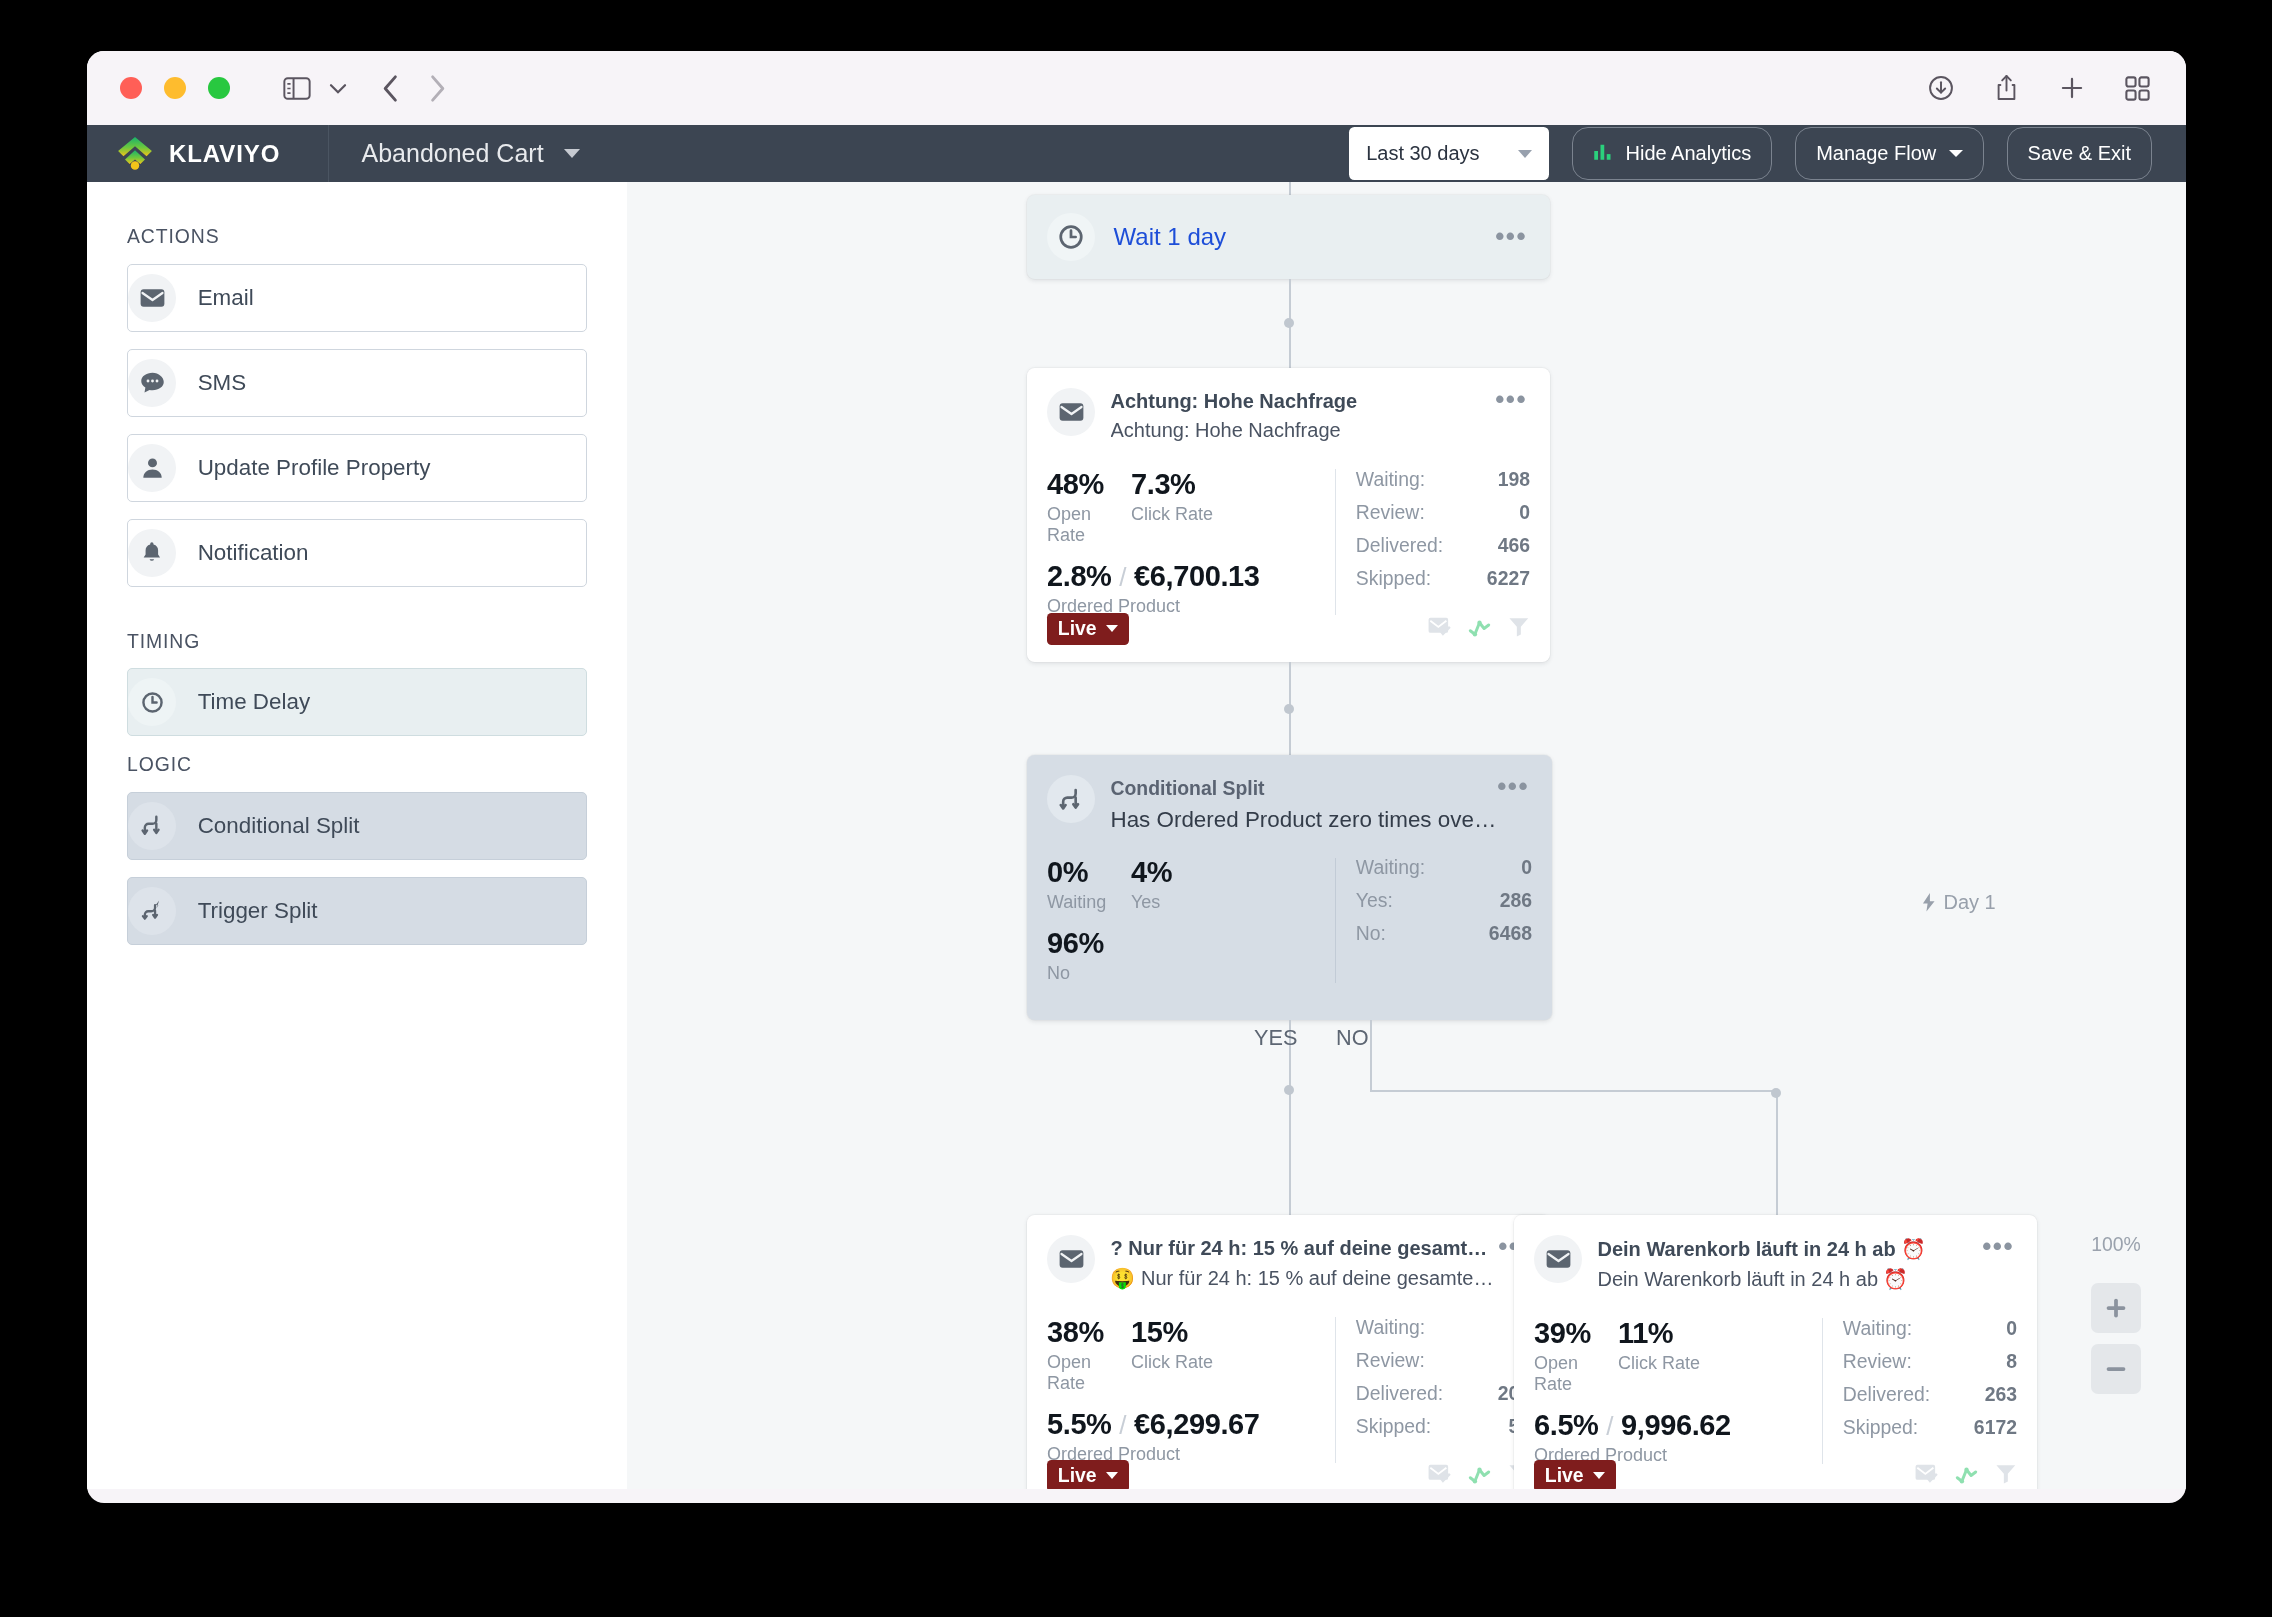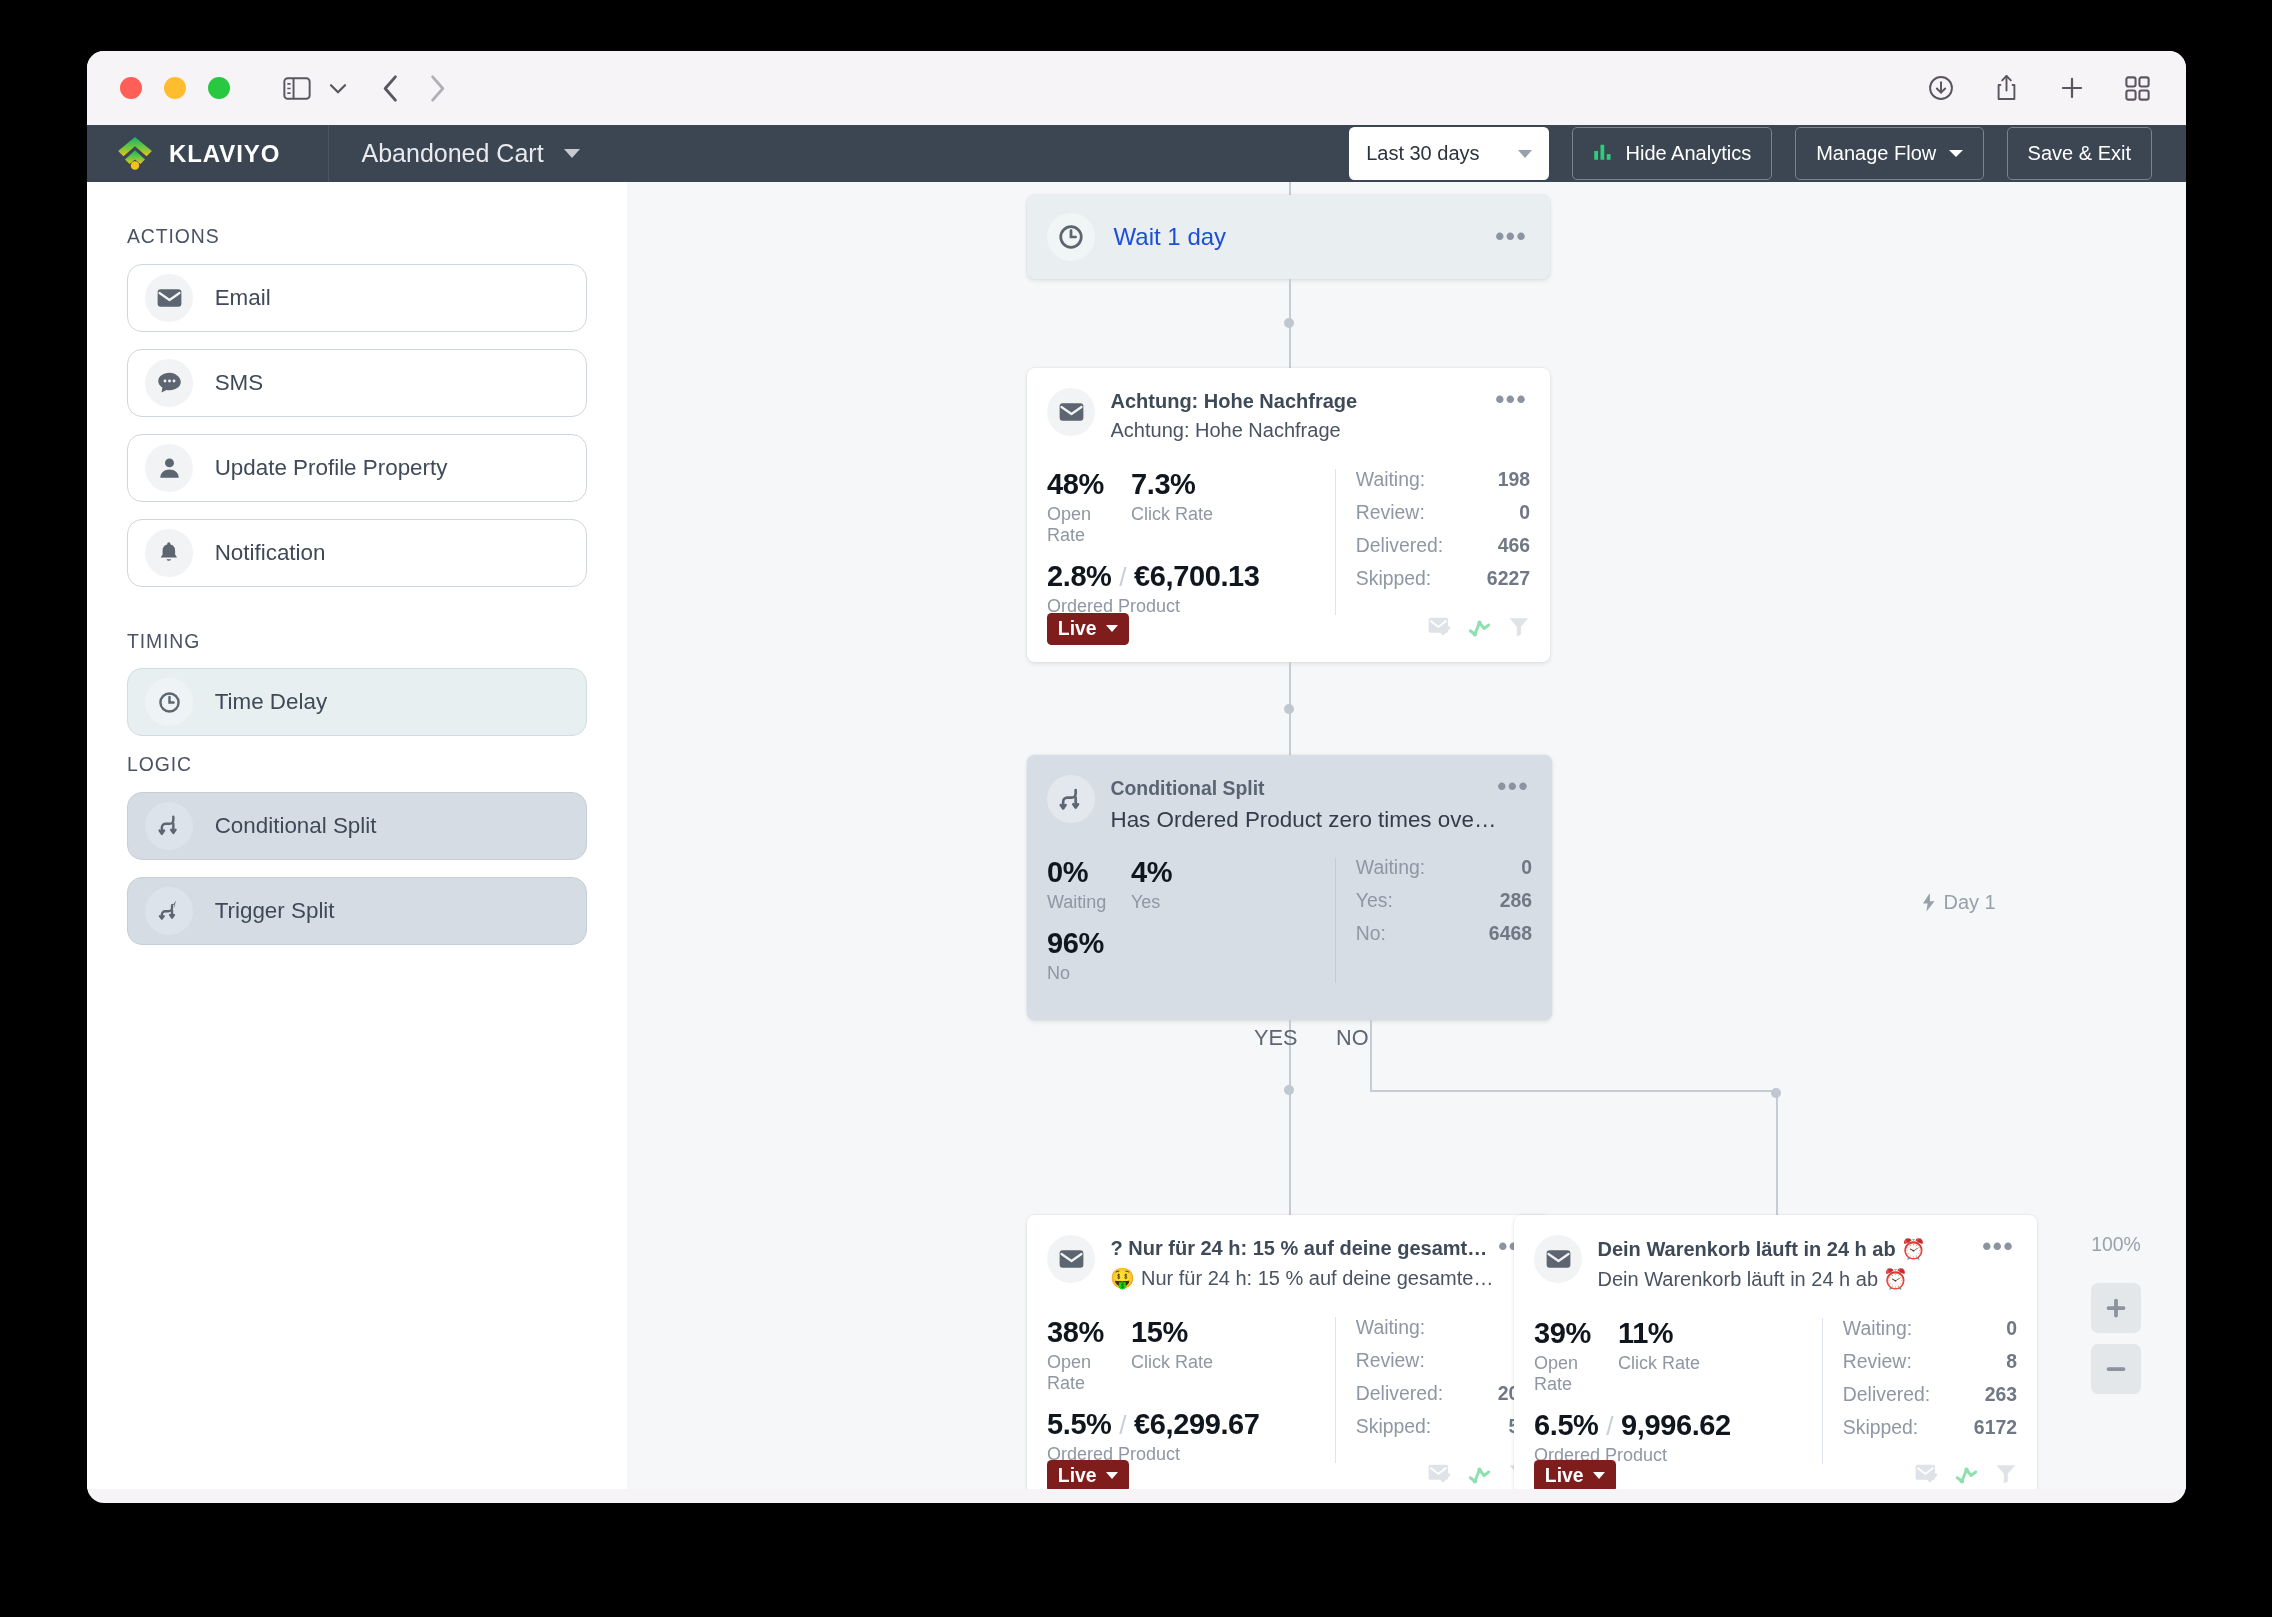--- a/index.html
+++ b/index.html
@@ -100,21 +100,21 @@
     display: flex; align-items: center; justify-content: space-between;
     padding: 0 17px;
     font-size: 20px; color: #2b3340;
   }
   .caret-gray { width: 0; height: 0;
     border-left: 7.7px solid transparent; border-right: 7.7px solid transparent;
     border-top: 8.5px solid #97a0ad; }
   .hdr-btn {
     height: 53px;
     border: 0.8px solid #7b838f;
-    border-radius: 5px;
+    border-radius: 16px;
     color: #ffffff; font-size: 20px;
     display: flex; align-items: center; gap: 12.4px;
     padding: 0 20px;
     background: transparent;
   }
   .caret-white { width: 0; height: 0;
     border-left: 7px solid transparent; border-right: 7px solid transparent;
     border-top: 7.7px solid #ffffff; }
 
   
@@ -131,23 +131,22 @@
     font-size: 19.4px; letter-spacing: 0.9px;
     color: #4a5363; font-weight: normal;
     margin-bottom: 15.5px;
   }
   .panel-heading.timing { margin-top: 43px; }
   .panel-heading.logic { }
 
   .panel-item {
     height: 68px;
     border: 0.8px solid #cfd6de;
-    border-radius: 15px;
+    border-radius: 5px;
     display: flex; align-items: center;
-    padding-left: 17px;
     margin-bottom: 17px;
     background: #ffffff;
   }
   .panel-item.tint-timing { background: #e8eff1; border-color: #cfdde0; }
   .panel-item.tint-logic  { background: #d5dce4; border-color: #c6cfd9; }
   .panel-icon {
     width: 48px; height: 48px; border-radius: 50%;
     background: #f1f3f5;
     display: flex; align-items: center; justify-content: center;
     color: #5c6570;

